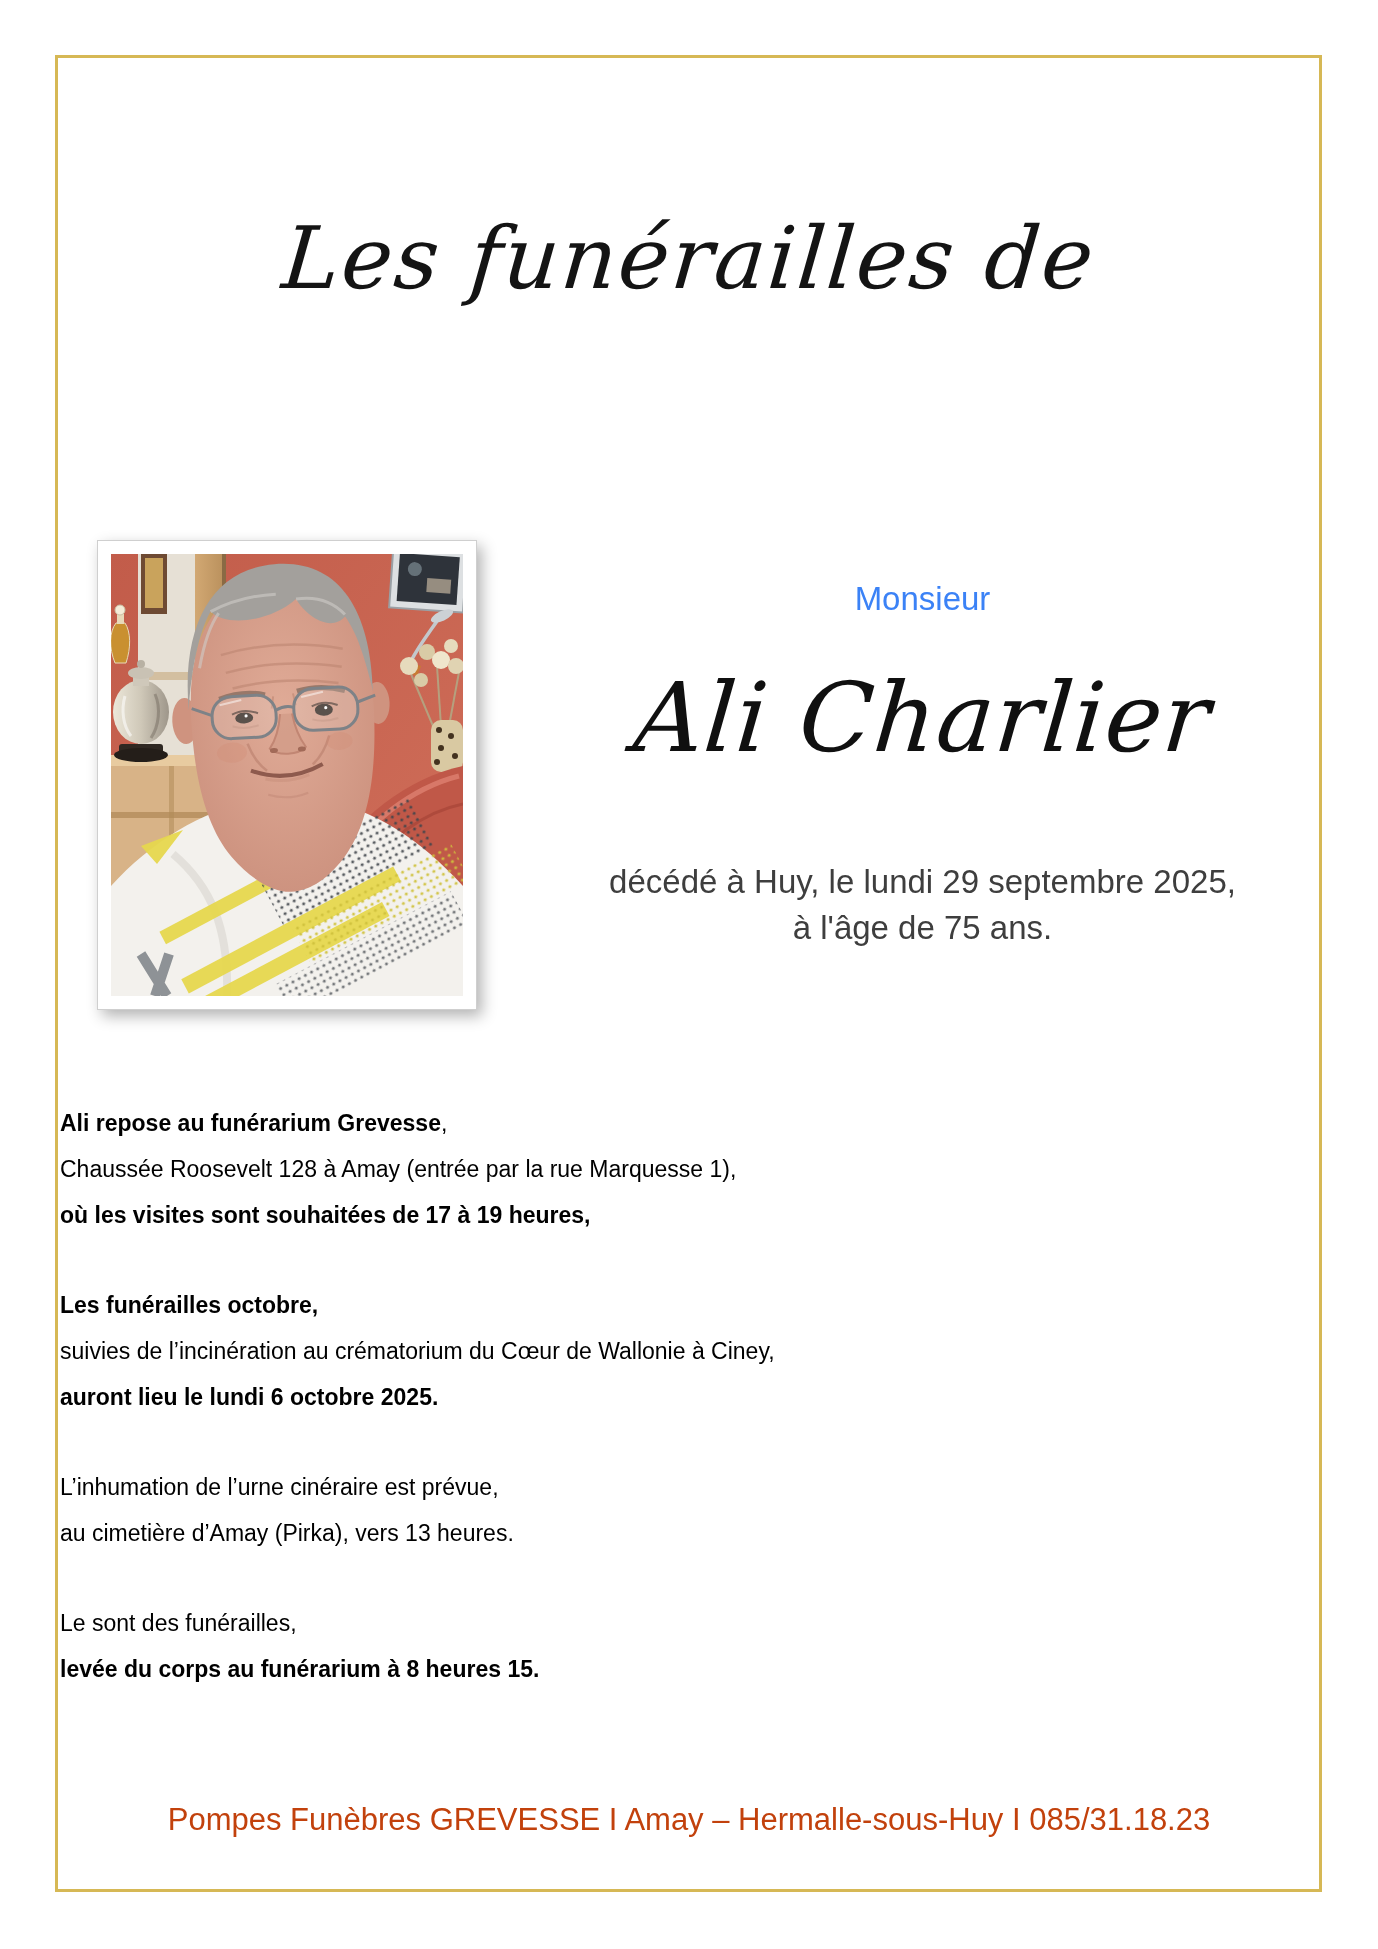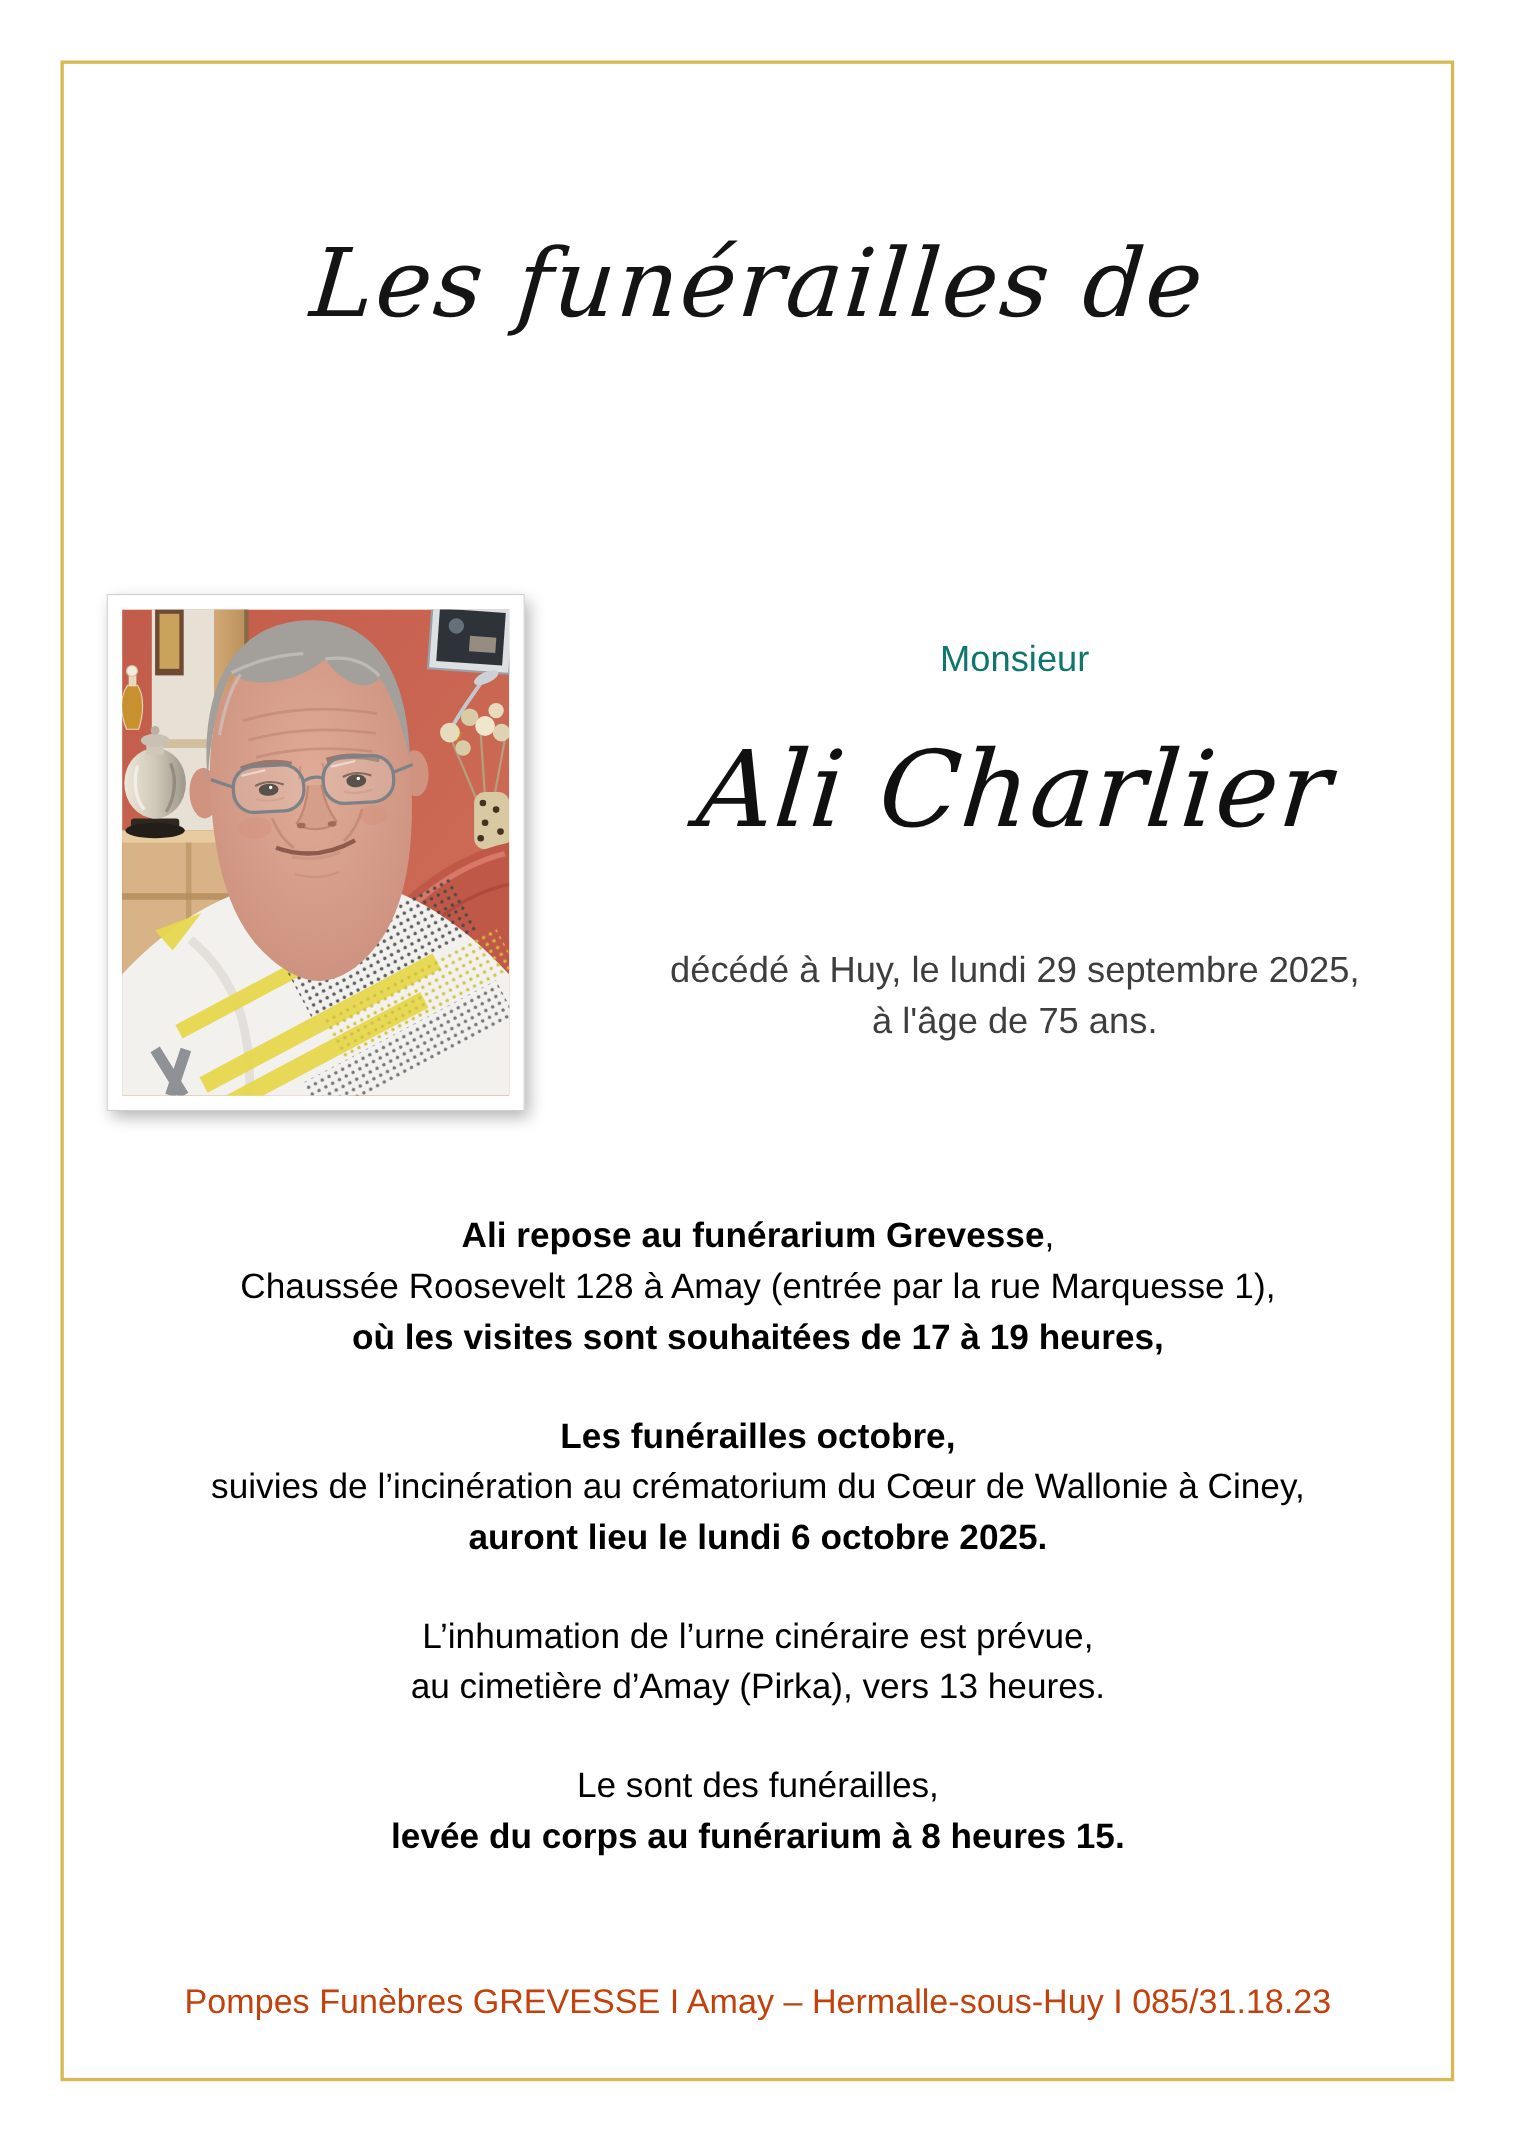--- a/index.html
+++ b/index.html
@@ -16,29 +16,29 @@
     position:absolute; top:208px; left:0; width:100%; text-align:center;
     font-size:86px; color:#141414; letter-spacing:2px; transform:skewX(-5deg);
   }
   .photo-frame {
     position:absolute; left:97px; top:540px; width:380px; height:470px;
     box-sizing:border-box; background:#ffffff; border:1px solid #cfcfcf;
     padding:13px; box-shadow:5px 6px 14px rgba(0,0,0,0.30);
   }
   .photo-frame svg { display:block; }
   .right-col { position:absolute; left:500px; top:540px; width:845px; text-align:center; }
-  .salutation { margin-top:40px; font-size:33px; color:#0f766e; }
+  .salutation { margin-top:40px; font-size:33px; color:#3b82f6; }
   .name {
     margin-top:45px; font-size:96px; line-height:110px; color:#101010;
     letter-spacing:1px; transform:skewX(-5deg);
   }
   .life { margin-top:86px; font-size:33px; line-height:46px; color:#3e3e3e; }
   .announce {
-    position:absolute; left:60px; top:1100px; width:1258px; text-align:center;
-    font-size:32px; line-height:46px; color:#000000;
+    position:absolute; left:60px; top:1100px; width:1258px; text-align:left;
+    font-size:23px; line-height:46px; color:#000000;
   }
   .announce p { margin:0 0 44px 0; }
   .b { font-weight:bold; }
   .footer {
     position:absolute; left:0; top:1802px; width:100%; text-align:center;
     font-size:31px; color:#c2410c;
   }
 </style>
 </head>
 <body>

